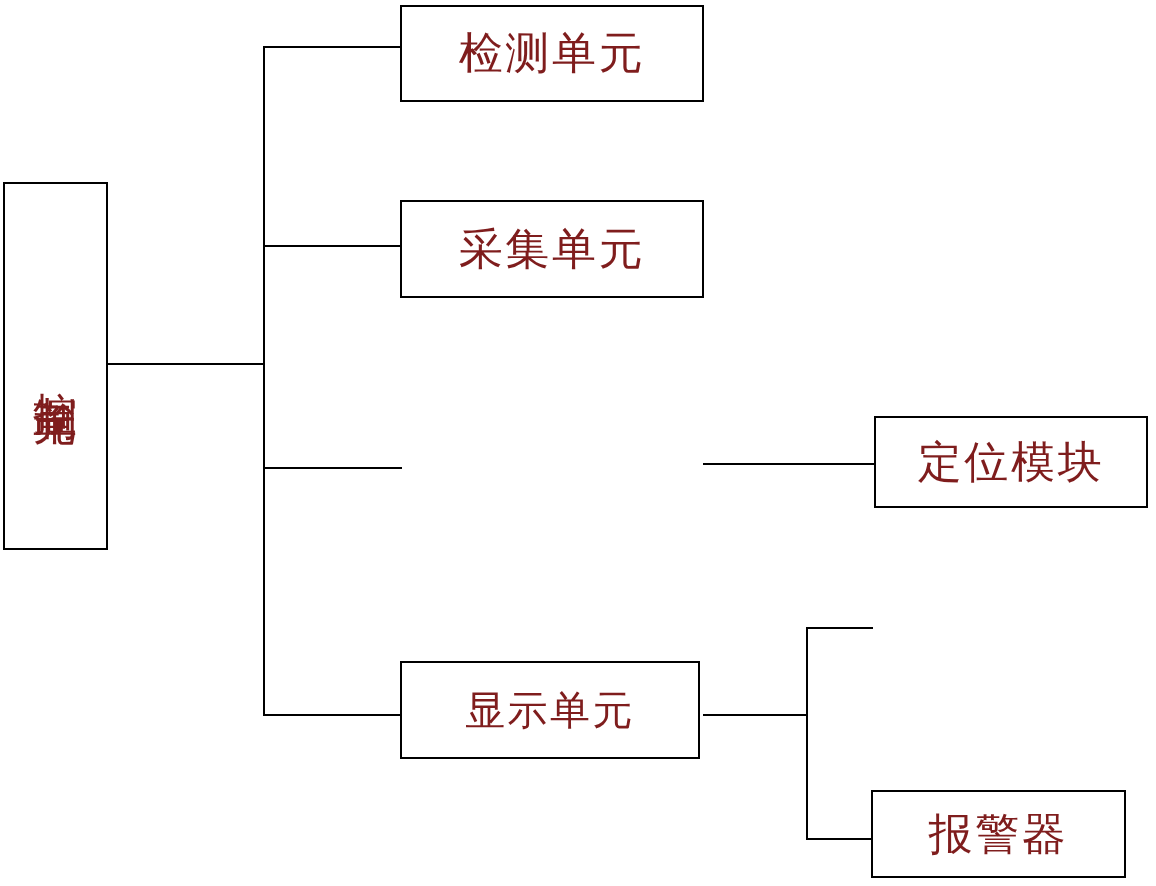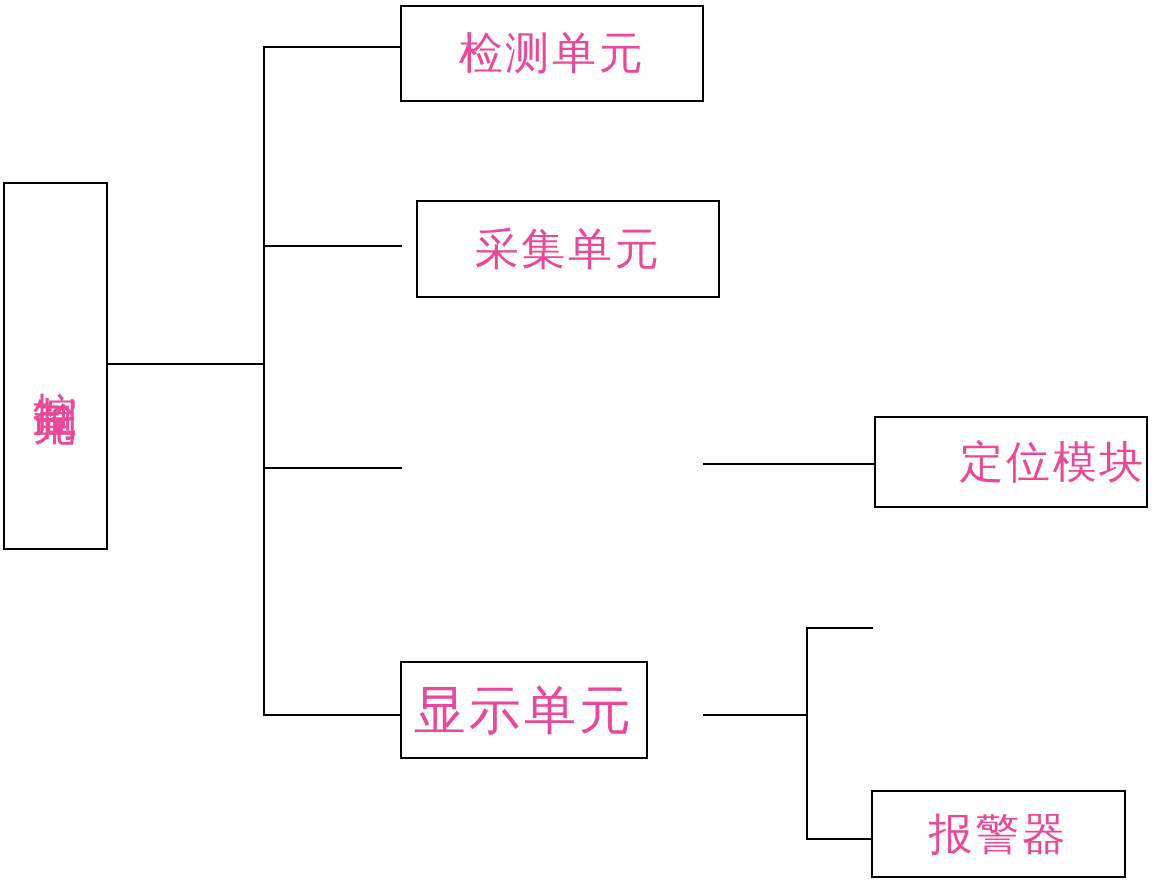--- a/index.html
+++ b/index.html
@@ -19,21 +19,21 @@
     overflow: hidden;
   }
   .node {
     position: absolute;
     box-sizing: border-box;
     border: 2px solid #000000;
     background: #ffffff;
     display: flex;
     align-items: center;
     justify-content: center;
-    color: #ec4899;
+    color: #7f1d1d;
     line-height: 1.05;
     letter-spacing: 0.06em;
     white-space: nowrap;
     z-index: 2;
   }
   .node .label {
     display: block;
   }
   
   .node-control {
@@ -52,43 +52,41 @@
     width: 304px;
     height: 97px;
     font-size: 44px;
   }
   .node-collect {
     left: 400px;
     top: 200px;
     width: 304px;
     height: 98px;
     font-size: 44px;
-    margin-left: 16px;
   }
   .node-info {
     left: 400px;
     top: 420px;
     width: 304px;
     height: 98px;
     font-size: 44px;
   }
   .node-display {
     left: 400px;
     top: 661px;
-    width: 248px;
+    width: 300px;
     height: 98px;
-    font-size: 52px;
+    font-size: 40px;
   }
   .node-locate {
     left: 874px;
     top: 416px;
     width: 274px;
     height: 92px;
     font-size: 44px;
-    justify-content: flex-end;
   }
   .node-screen {
     left: 871px;
     top: 581px;
     width: 275px;
     height: 88px;
     font-size: 44px;
   }
   .node-alarm {
     left: 871px;

